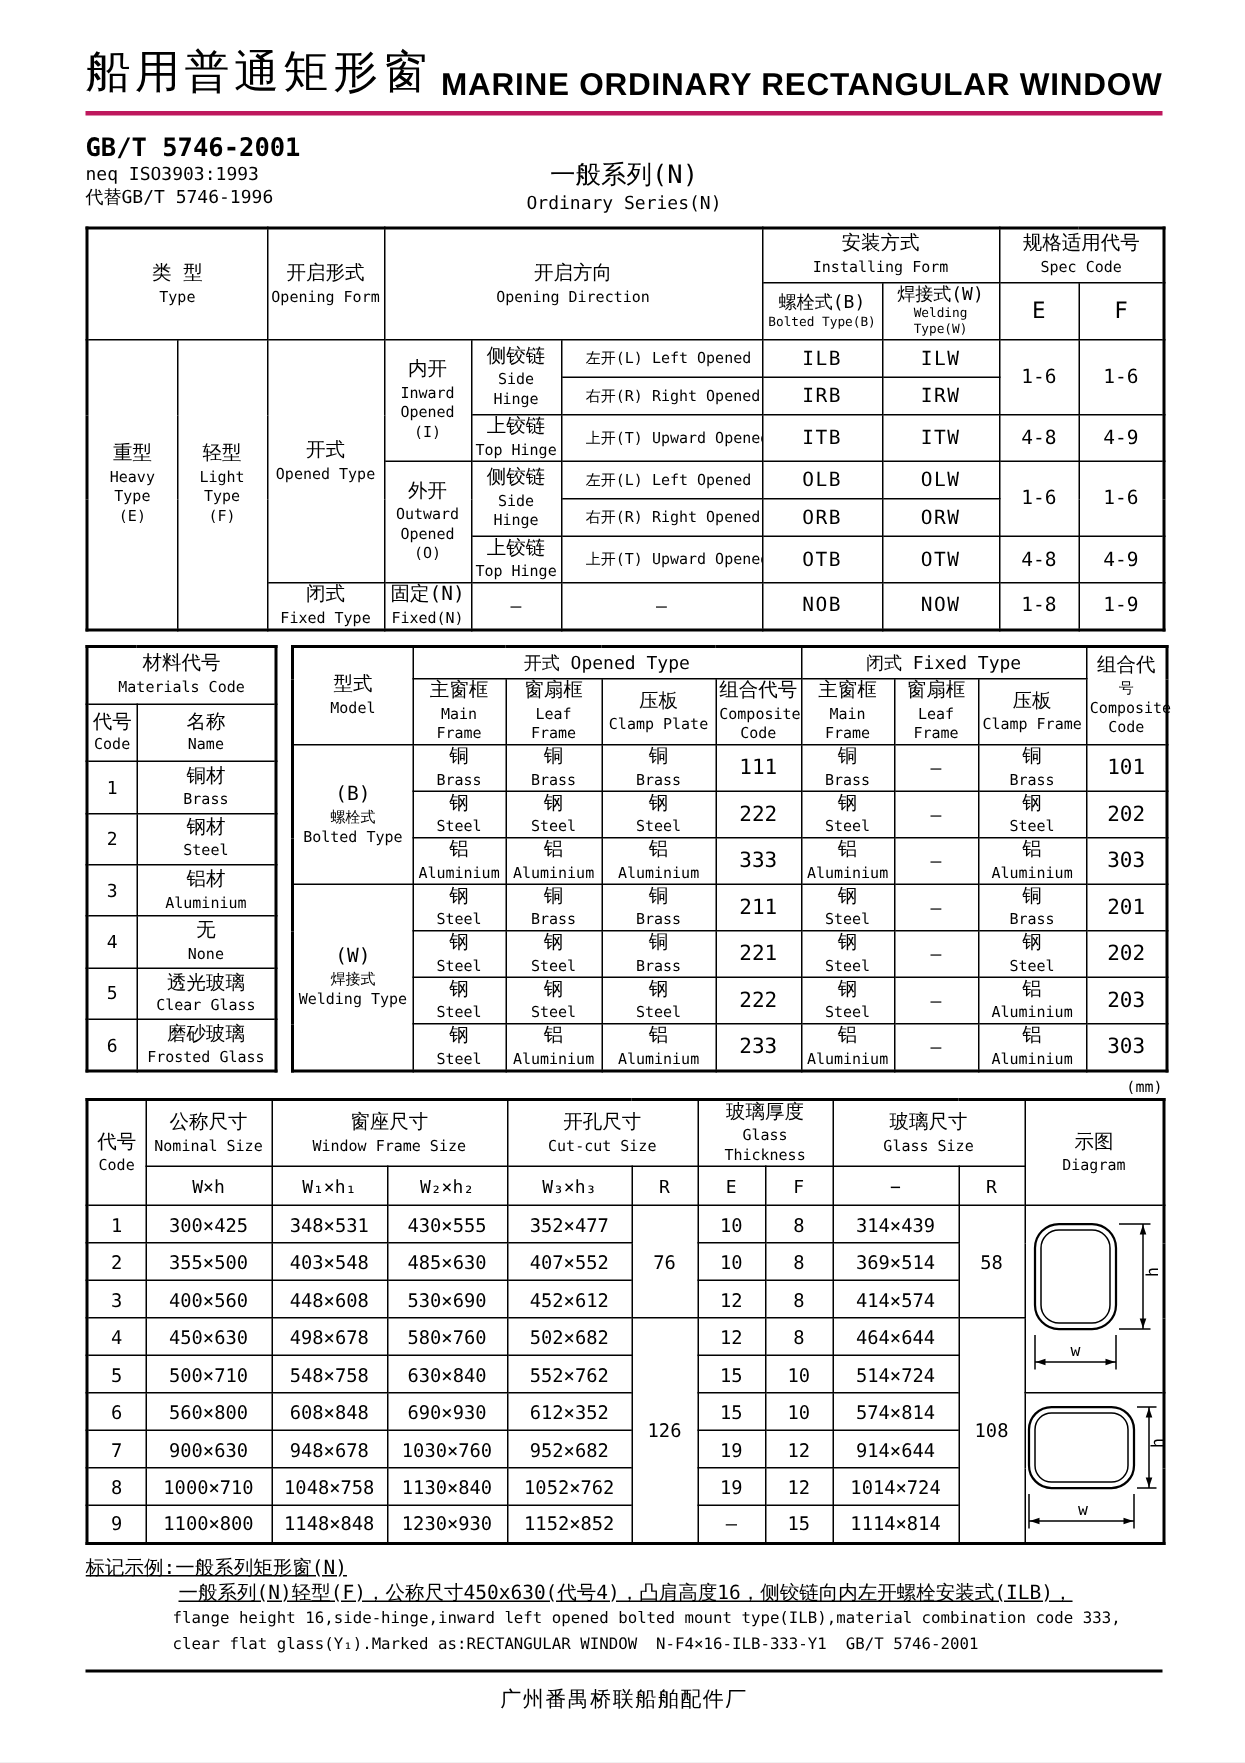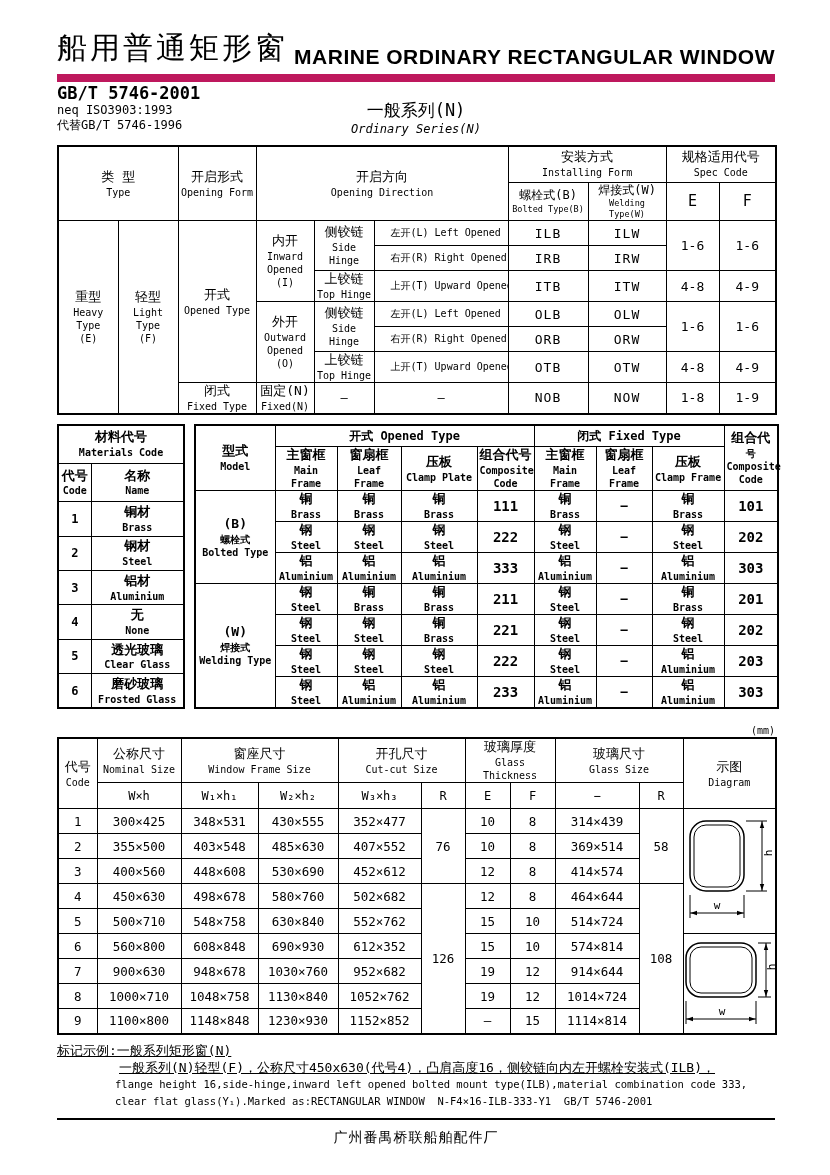--- a/index.html
+++ b/index.html
@@ -4,61 +4,61 @@
 <style>
   * { box-sizing: border-box; margin: 0; padding: 0; }
   html, body { background: #e8e8e8; }
   body { font-family: "DejaVu Sans Mono", "Liberation Mono", "DejaVu Sans", monospace; color: #000; }
   .page {
     position: relative; width: 830px; height: 1175px; background: #fff;
     margin: 0 auto; padding: 28px 55px 0 57px; overflow: hidden;
   }
   
   .title-row { display: flex; justify-content: space-between; align-items: flex-end;
-    border-bottom: 8px solid #be185d; padding-bottom: 5px; }
+    border-bottom: 3px solid #be185d; padding-bottom: 5px; }
   .title-zh { font-size: 30px; letter-spacing: 3px; font-family: "DejaVu Sans", sans-serif; }
   .title-en { font-size: 21px; font-weight: bold; font-family: "Liberation Sans", "DejaVu Sans", sans-serif; letter-spacing: .5px; }
-  .header-sub { position: relative; height: 62px; margin-top: 1px; }
+  .header-sub { position: relative; height: 62px; margin-top: 12px; }
   .std-block { position: absolute; left: 0; top: 0; }
   .std { font-size: 17px; font-weight: bold; }
   .neq, .repl { font-size: 12px; line-height: 15px; }
   .series-block { position: absolute; left: 0; right: 0; top: 16px; text-align: center; }
   .series-zh { font-size: 17px; }
-  .series-en { font-size: 12px; font-style: italic; }
+  .series-en { font-size: 12px; }
   
   table { border-collapse: collapse; table-layout: fixed; }
   .t { border: 2px solid #000; }
   td { border: 1px solid #000; text-align: center; vertical-align: middle;
        font-size: 12px; padding: 0 2px; }
   .bi { white-space: pre-line; font-size: 10px; line-height: 1.3; }
   .bi::first-line { font-size: 13px; }
   .xs { font-size: 8.5px; padding: 0 1px; }
   .xs::first-line { font-size: 12px; }
   
   .t1 { width: 718px; }
   .t1 tr.hr1 { height: 36px; }
   .t1 tr.hr2 { height: 30px; }
   .t1 tr.br  { height: 25px; }
   .t1 .efh { font-size: 15px; }
   .t1 .ef  { font-size: 13px; }
   .t1 .code { font-size: 13px; letter-spacing: 1px; }
   .t1 .dir3 { text-align: left; font-size: 10px; white-space: nowrap; padding-left: 16px; overflow: hidden; }
   
-  .t2-wrap { display: flex; gap: 9px; margin-top: 9px; align-items: stretch; font-weight: bold; }
+  .t2-wrap { display: flex; gap: 9px; margin-top: 9px; align-items: stretch; }
   .tmat { width: 126px; }
   .tmat tr.mh { height: 38px; }
   .tmat tr.mr { height: 34px; }
   .tmod { width: 583px; }
   .tmod tr.gh { height: 22px; }
   .tmod tr.sh { height: 43px; }
   .tmod tr.mr { height: 31px; }
   .tmod .grp { font-size: 12px; }
   .tmod .cc { font-size: 14px; }
   
-  .mm { text-align: right; font-size: 10px; height: 12px; line-height: 12px; margin-top: 16px; }
+  .mm { text-align: right; font-size: 10px; height: 12px; line-height: 12px; margin-top: 5px; }
   .t3 { width: 718px; }
   .t3 tr.dh1 { height: 34px; }
   .t3 tr.dh2 { height: 26px; }
   .t3 tr.dr  { height: 25px; }
   .t3 .sym { font-size: 12px; }
   .t3 .num { font-size: 12.5px; }
   .t3 .diag { padding: 0; }
   .diag svg { display: block; margin: 0 auto; }
   
   .notes { margin-top: 7px; }

